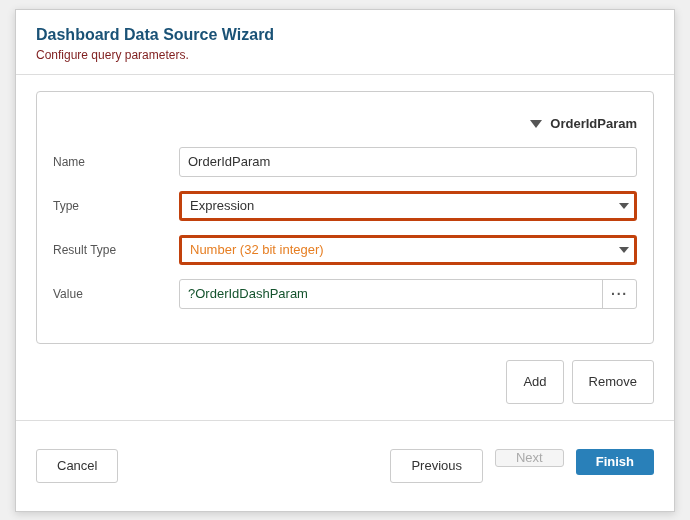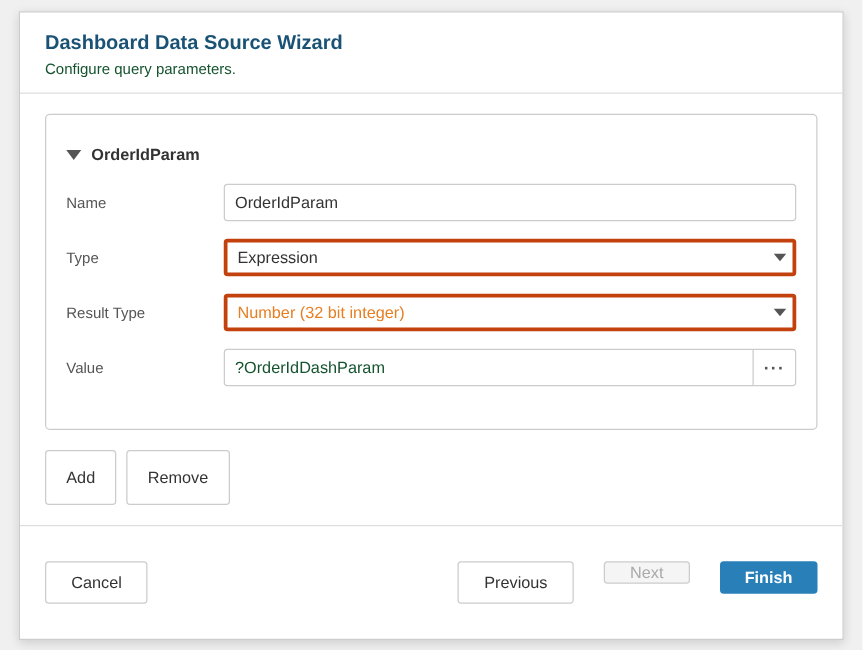--- a/index.html
+++ b/index.html
@@ -1,15 +1,15 @@
 <!DOCTYPE html>
 <html><head>
   <meta charset="utf-8">
   <style>
-    * { box-sizing: border-box; margin: 0; padding: 0; }
+    * { box-sizing: border-box; margin: 0; padding: 0; justify-content: flex-end; }
     body {
       font-family: Arial, sans-serif;
       background: #f0f0f0;
       display: flex;
       justify-content: center;
       align-items: center;
       width: 690px;
       height: 520px;
       overflow: hidden;
     }
@@ -28,21 +28,21 @@
       border-bottom: 1px solid #ddd;
     }
     .dialog-title {
       font-size: 16px;
       font-weight: bold;
       color: #1a5276;
       margin-bottom: 4px;
     }
     .dialog-subtitle {
       font-size: 12px;
-      color: #14532d;
+      color: #7f1d1d;
     }
     .dialog-body {
       flex: 1;
       padding: 16px 20px;
     }
     .param-section {
       border: 1px solid #ccc;
       border-radius: 4px;
       padding: 24px 16px 20px 16px;
       margin-bottom: 16px;
@@ -162,21 +162,21 @@
     .dialog-footer {
       padding: 28px 20px;
       border-top: 1px solid #ddd;
       display: flex;
       justify-content: space-between;
       align-items: center;
     }
     .footer-left {}
     .footer-right {
       display: flex;
-      gap: 24px;
+      gap: 12px;
     }
     .btn-cancel {
       height: 34px;
       padding: 0 20px;
       border: 1px solid #ccc;
       border-radius: 3px;
       background: #fff;
       font-size: 13px;
       cursor: pointer;
       color: #333;

